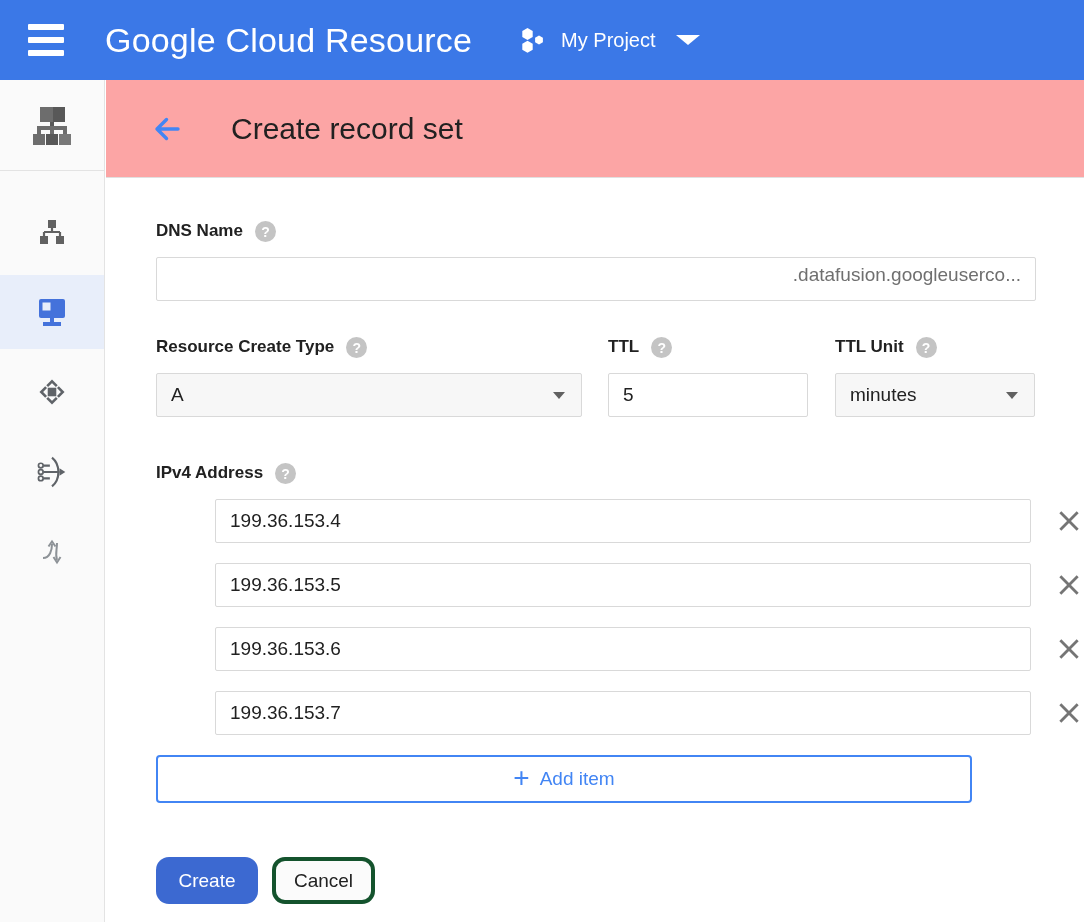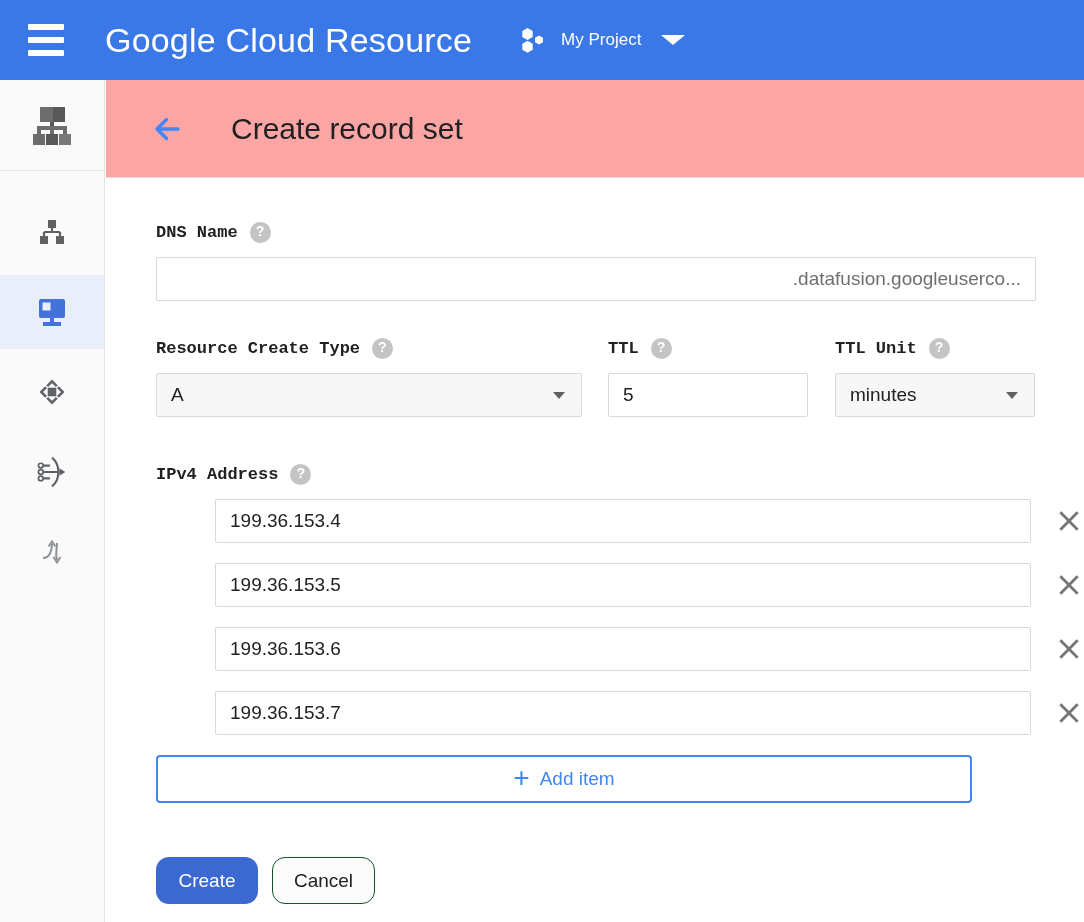--- a/index.html
+++ b/index.html
@@ -8,21 +8,21 @@
 
   
   .topbar { position:absolute; top:0; left:0; width:1084px; height:80px;
             background:#3B78E7; display:flex; align-items:center; }
   .hamburger { margin-left:28px; width:36px; display:flex; flex-direction:column;
                gap:7px; background:none; border:none; cursor:pointer; padding:0; }
   .hamburger span { height:6px; background:#fff; border-radius:1px; }
   .app-title { color:#fff; font-size:34px; font-weight:400; margin-left:41px;
                letter-spacing:0.2px; cursor:pointer; white-space:nowrap; }
   .project { display:flex; align-items:center; margin-left:48px; cursor:pointer; }
-  .project-name { color:#fff; font-size:17px; margin-left:15px; }
+  .project-name { color:#fff; font-size:20px; margin-left:15px; }
   .caret-down-white { width:0; height:0; border-left:12px solid transparent;
                border-right:12px solid transparent; border-top:10px solid #fff;
                margin-left:20px; }
 
   
   .sidebar { position:absolute; left:0; top:80px; width:105px; bottom:0;
              background:#FAFAFA; border-right:1px solid #E3E3E3; }
   .sidebar-logo { height:91px; display:flex; align-items:center; justify-content:center;
                   border-bottom:1px solid #E3E3E3; cursor:pointer; }
   .sidebar nav { padding-top:24px; }
@@ -34,28 +34,28 @@
   .page-header { position:absolute; left:106px; top:80px; width:978px; height:98px;
                  background:#fca5a5; border-bottom:1px solid #E0E0E0;
                  display:flex; align-items:center; }
   .back-btn { margin-left:44px; background:none; border:none; cursor:pointer;
               padding:0; display:flex; }
   .page-title { margin-left:47px; font-size:30px; font-weight:400; color:#212121; }
 
   
   .content { position:absolute; left:106px; top:179px; width:978px; bottom:0;
              background:#fff; padding:42px 0 0 50px; }
-  .label-row { display:flex; align-items:center; height:22px; margin-bottom:14px;font-family:Liberation Mono, monospace; }
+  .label-row { display:flex; align-items:flex-start; height:22px; margin-bottom:14px; }
   .field-label { font-size:17px; font-weight:bold; color:#212121; white-space:nowrap; }
   .help { width:21px; height:21px; border-radius:50%; background:#C4C4C4; color:#fff;
           font-size:14px; font-weight:bold; display:flex; align-items:center;
           justify-content:center; margin-left:12px; cursor:pointer; flex:none; }
 
   .dns-box { width:880px; height:44px; border:1px solid #D9D9D9; border-radius:2px;
-             display:flex; align-items:center; padding:0 14px; background:#fff; }
+             display:flex; align-items:flex-start; padding:6px 14px; background:#fff; }
   .dns-box input { flex:1; border:none; outline:none; font-size:19px; min-width:0;
                    font-family:"Liberation Sans", sans-serif; }
   .dns-suffix { color:#6F6F6F; font-size:19px; white-space:nowrap; }
 
   .row2 { display:flex; margin-top:36px; }
   .col-rrt { width:426px; margin-right:26px; }
   .col-ttl { width:200px; margin-right:27px; }
   .col-unit { width:200px; }
   .select { height:44px; background:#F7F7F7; border:1px solid #D9D9D9; border-radius:2px;
             display:flex; align-items:center; justify-content:space-between;
@@ -78,21 +78,21 @@
               align-items:center; justify-content:center; cursor:pointer;
               font-family:"Liberation Sans", sans-serif; }
   .plus { font-size:28px; font-weight:400; margin-right:10px; line-height:1;
           margin-top:-3px; }
 
   .actions { margin-top:54px; display:flex; }
   .btn { height:47px; border-radius:13px; font-size:19px; cursor:pointer;
          font-family:"Liberation Sans", sans-serif; }
   .btn-create { width:102px; background:#3C69D1; color:#fff; border:none; }
   .btn-cancel { width:103px; background:#FBFBFB; color:#212121;
-                border:1px solid #14532d; margin-left:14px; }
+                border:4px solid #14532d; margin-left:14px; }
 </style>
 </head>
 <body>
 
 <div class="topbar">
   <button class="hamburger">
     <span></span>
       <span></span>
       <span></span>
   </button>

